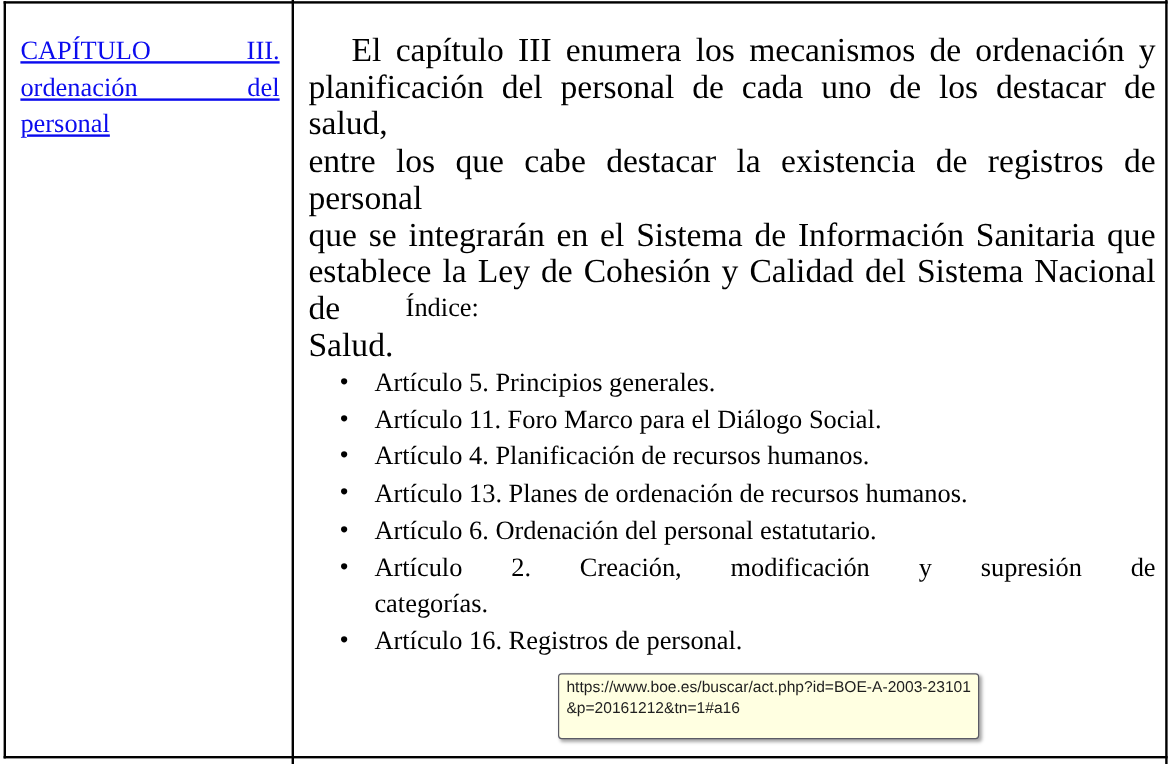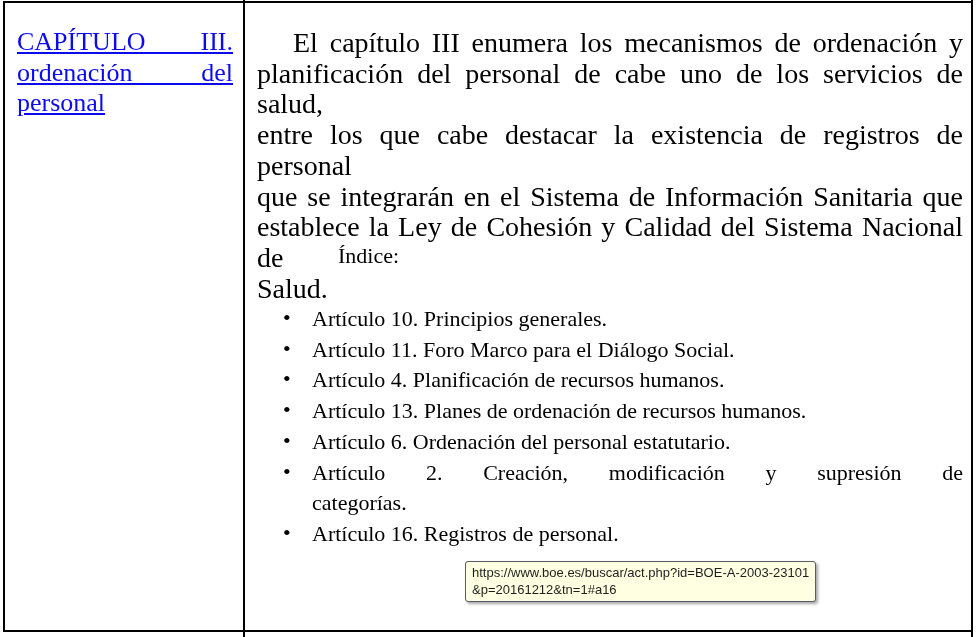--- a/index.html
+++ b/index.html
@@ -8,21 +8,21 @@
     overflow:hidden; font-family:"Liberation Serif","DejaVu Serif",serif; color:#000;
   }
   .bline { position:absolute; background:#000; }
 
   
   .lines .tline { text-align:justify; text-align-last:justify; }
   .lines .tline:last-child { text-align-last:left; }
 
   .left-title {
     position:absolute; left:17px; top:27px; width:216px;
-    font-size:26px; line-height:30.6px;
+    font-size:22px; line-height:30.6px;
     color:#0b0bee; text-decoration:underline; cursor:pointer;
   }
   .para {
     position:absolute; left:257px; top:28px; width:706px;
     font-size:28px; line-height:30.7px;
   }
   .para .tline:first-child { text-indent:36px; }
   .indice {
     position:absolute; left:293px; top:241px;
     font-size:22px; line-height:30.7px;margin-left:45px;
@@ -31,21 +31,21 @@
     position:absolute; left:257px; top:304px; width:706px;
     font-size:22px; line-height:30.7px;
     list-style:none; margin:0; padding:0;
   }
   .artlist li { position:relative; padding-left:55px; }
   .bullet { position:absolute; left:26px; top:-1px; }
 
   .tooltip {
     position:absolute; left:465px; top:561px;
     background:#ffffe1; border:1px solid #5a5a64; border-radius:3px;
-    padding:2px 6px 3px 6px;
+    padding:2px 6px 17px 6px;
     font-family:"Liberation Sans","DejaVu Sans",sans-serif;
     font-size:13px; line-height:17px; color:#1f1f1f;
     box-shadow:2px 2px 3px rgba(0,0,0,0.35);
   }
   .tooltip .tline { white-space:nowrap; }
 </style>
 </head>
 <body>
 
 <div class="canvas">
@@ -57,34 +57,34 @@
   <div class="bline" style="left:243px;top:0px;width:2px;height:637px;"></div>
 
   <div class="left-title lines">
       <div class="tline">CAPÍTULO III.</div>
       <div class="tline">ordenación del</div>
       <div class="tline">personal</div>
     </div>
 
   <div class="para lines">
       <div class="tline">El capítulo III enumera los mecanismos de ordenación y</div>
-      <div class="tline">planificación del personal de cabe uno de los servicios de salud,</div>
+      <div class="tline">planificación del personal de cada uno de los destacar de salud,</div>
       <div class="tline">entre los que cabe destacar la existencia de registros de personal</div>
       <div class="tline">que se integrarán en el Sistema de Información Sanitaria que</div>
       <div class="tline">establece la Ley de Cohesión y Calidad del Sistema Nacional de</div>
       <div class="tline">Salud.</div>
     </div>
 
   <div class="indice">Índice:</div>
 
   <ul class="artlist">
     <li>
       <span class="bullet">•</span>
       <div class="lines">
-          <div class="tline">Artículo 10. Principios generales.</div>
+          <div class="tline">Artículo 5. Principios generales.</div>
         </div>
     </li>
     <li>
       <span class="bullet">•</span>
       <div class="lines">
           <div class="tline">Artículo 11. Foro Marco para el Diálogo Social.</div>
         </div>
     </li>
     <li>
       <span class="bullet">•</span>

